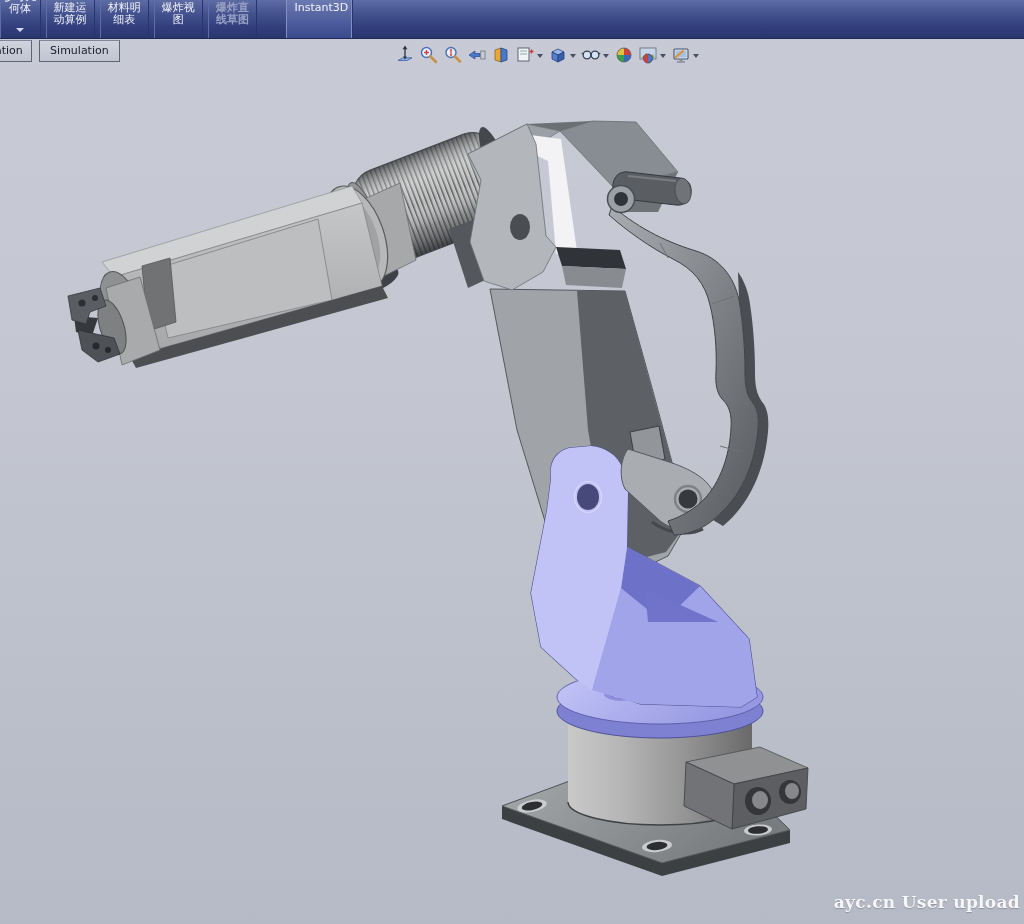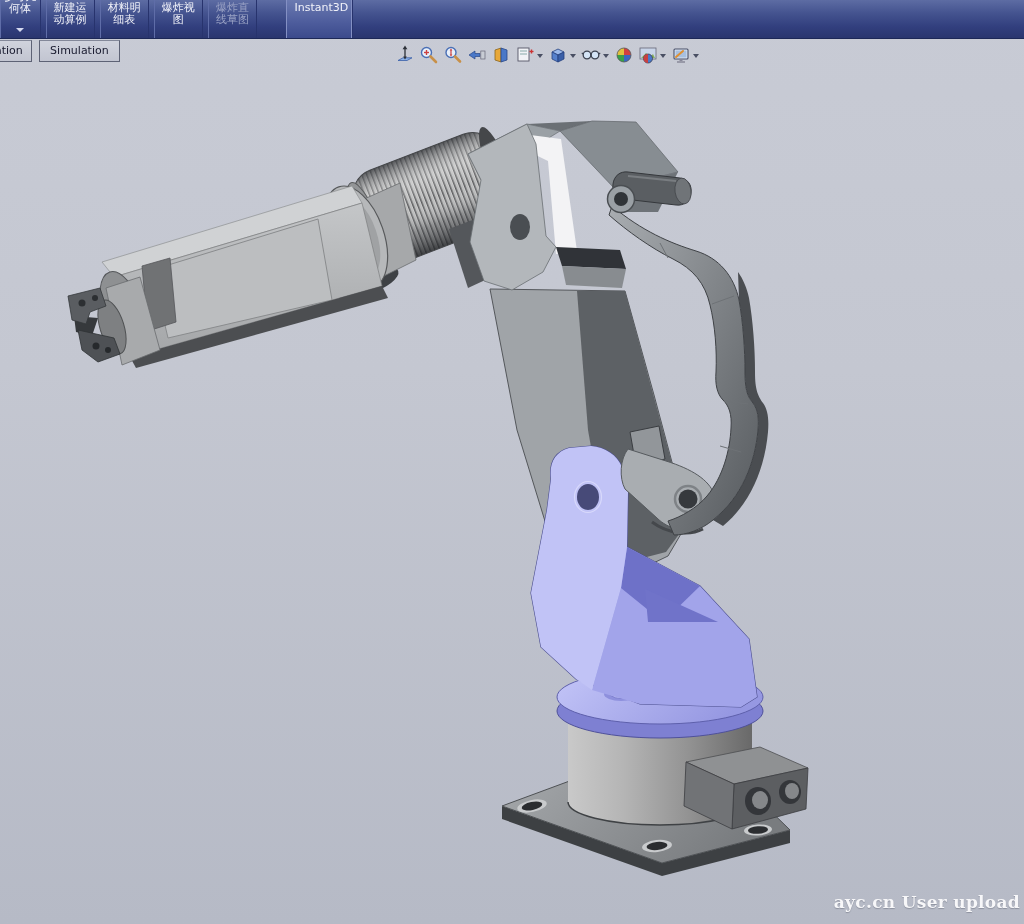--- a/index.html
+++ b/index.html
@@ -19,21 +19,21 @@
     position:relative;display:inline-block;vertical-align:top;height:38px;
     color:#f2f3fa;font-size:11px;line-height:12px;text-align:center;
     border-right:1px solid #27336d;box-shadow:inset 1px 0 0 #5f6da8;
     cursor:default;
   }
   .rbtn .l1,.rbtn .l2{position:absolute;left:0;right:0;}
   .rbtn .l1{top:2px;}
   .rbtn .l2{top:14px;}
   .rbtn.clipped .l1{top:-9px;}
   .rbtn.clipped .l2{top:3px;}
-  .rbtn.disabled{color:#99a1c4;}
+  .rbtn.disabled{color:#99a1c4;font-weight:bold;}
   .rbtn.active{background:linear-gradient(180deg,#6b7ab1 0%,#4d5c9c 60%,#3b4a8c 100%);box-shadow:inset 1px 0 0 #8490c4, inset -1px 0 0 #8490c4;}
   .rbtn.wide .l1{top:2px;text-align:left;padding-left:8px;}
   .dd-arrow{
     position:absolute;left:50%;top:28px;margin-left:-4px;width:0;height:0;
     border-left:4px solid transparent;border-right:4px solid transparent;
     border-top:4px solid #d6daf0;
   }
   
   .tabrow{position:absolute;top:40px;left:0;height:22px;z-index:5;white-space:nowrap;}
   .tab{

